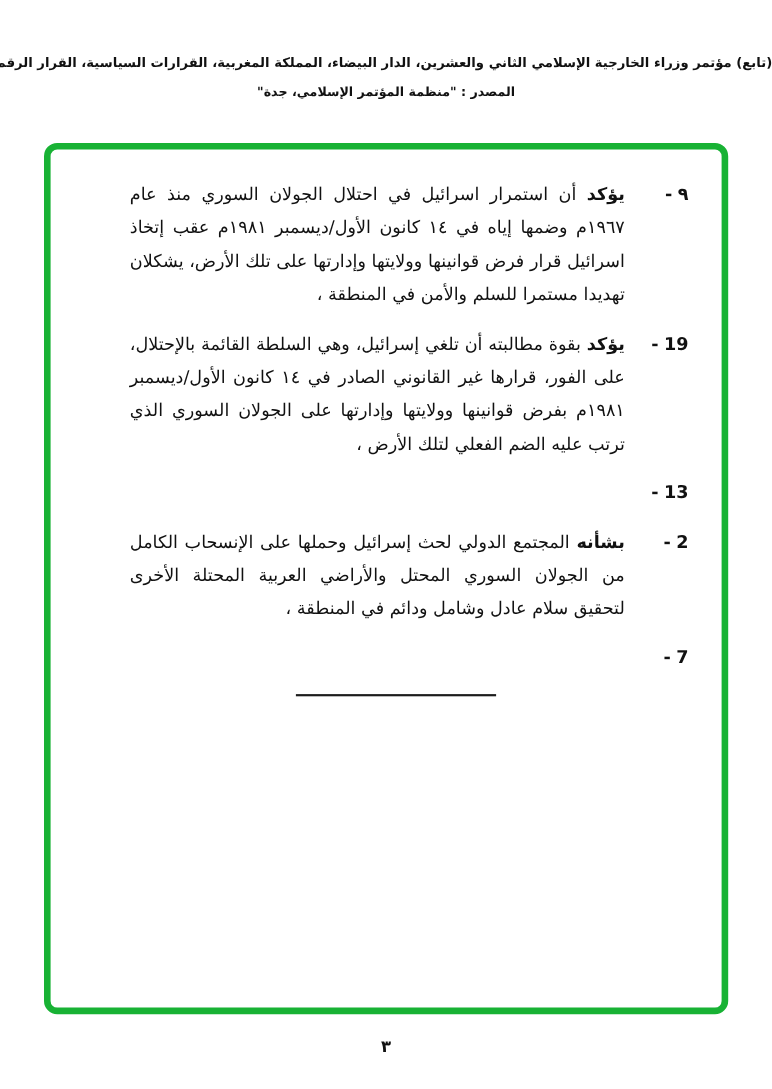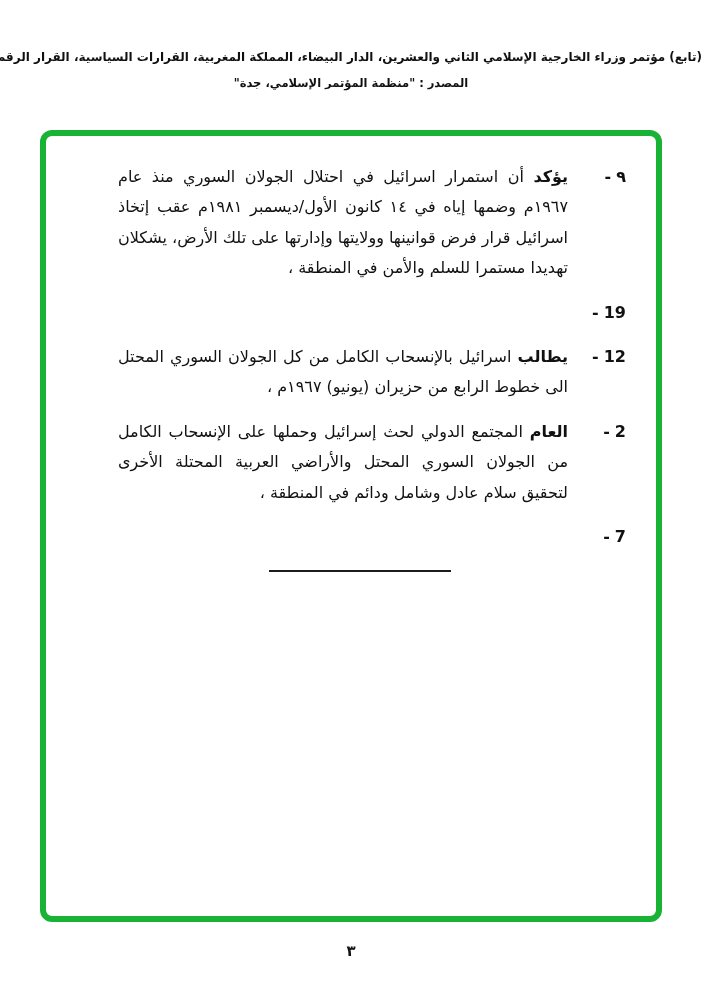--- a/index.html
+++ b/index.html
@@ -124,40 +124,40 @@
       <b class="lead">يؤكد</b>
       <span>أن استمرار اسرائيل في احتلال الجولان السوري منذ عام ١٩٦٧م وضمها إياه في ١٤ كانون الأول/ديسمبر ١٩٨١م عقب إتخاذ اسرائيل قرار فرض قوانينها وولايتها وإدارتها على تلك الأرض، يشكلان تهديدا مستمرا للسلم والأمن في المنطقة ،</span>
     </div>
   </div>
 
   <div class="res-item">
     <div class="item-num">
       <span>19</span>
       <span>-</span>
     </div>
+    <div class="item-body">
+      <b class="lead">يؤكد</b>
+      <span>بقوة مطالبته أن تلغي إسرائيل، وهي السلطة القائمة بالإحتلال، على الفور، قرارها غير القانوني الصادر في ١٤ كانون الأول/ديسمبر ١٩٨١م بفرض قوانينها وولايتها وإدارتها على الجولان السوري الذي ترتب عليه الضم الفعلي لتلك الأرض ،</span>
+    </div>
   </div>
 
   <div class="res-item">
     <div class="item-num">
-      <span>12</span>
+      <span>13</span>
       <span>-</span>
-    </div>
-    <div class="item-body">
-      <b class="lead">يطالب</b>
-      <span>اسرائيل بالإنسحاب الكامل من كل الجولان السوري المحتل الى خطوط الرابع من حزيران (يونيو) ١٩٦٧م ،</span>
     </div>
   </div>
 
   <div class="res-item">
     <div class="item-num">
       <span>2</span>
       <span>-</span>
     </div>
     <div class="item-body">
-      <b class="lead">العام</b>
+      <b class="lead">بشأنه</b>
       <span>المجتمع الدولي لحث إسرائيل وحملها على الإنسحاب الكامل من الجولان السوري المحتل والأراضي العربية المحتلة الأخرى لتحقيق سلام عادل وشامل ودائم في المنطقة ،</span>
     </div>
   </div>
 
   <div class="res-item">
     <div class="item-num">
       <span>7</span>
       <span>-</span>
     </div>
   </div>

